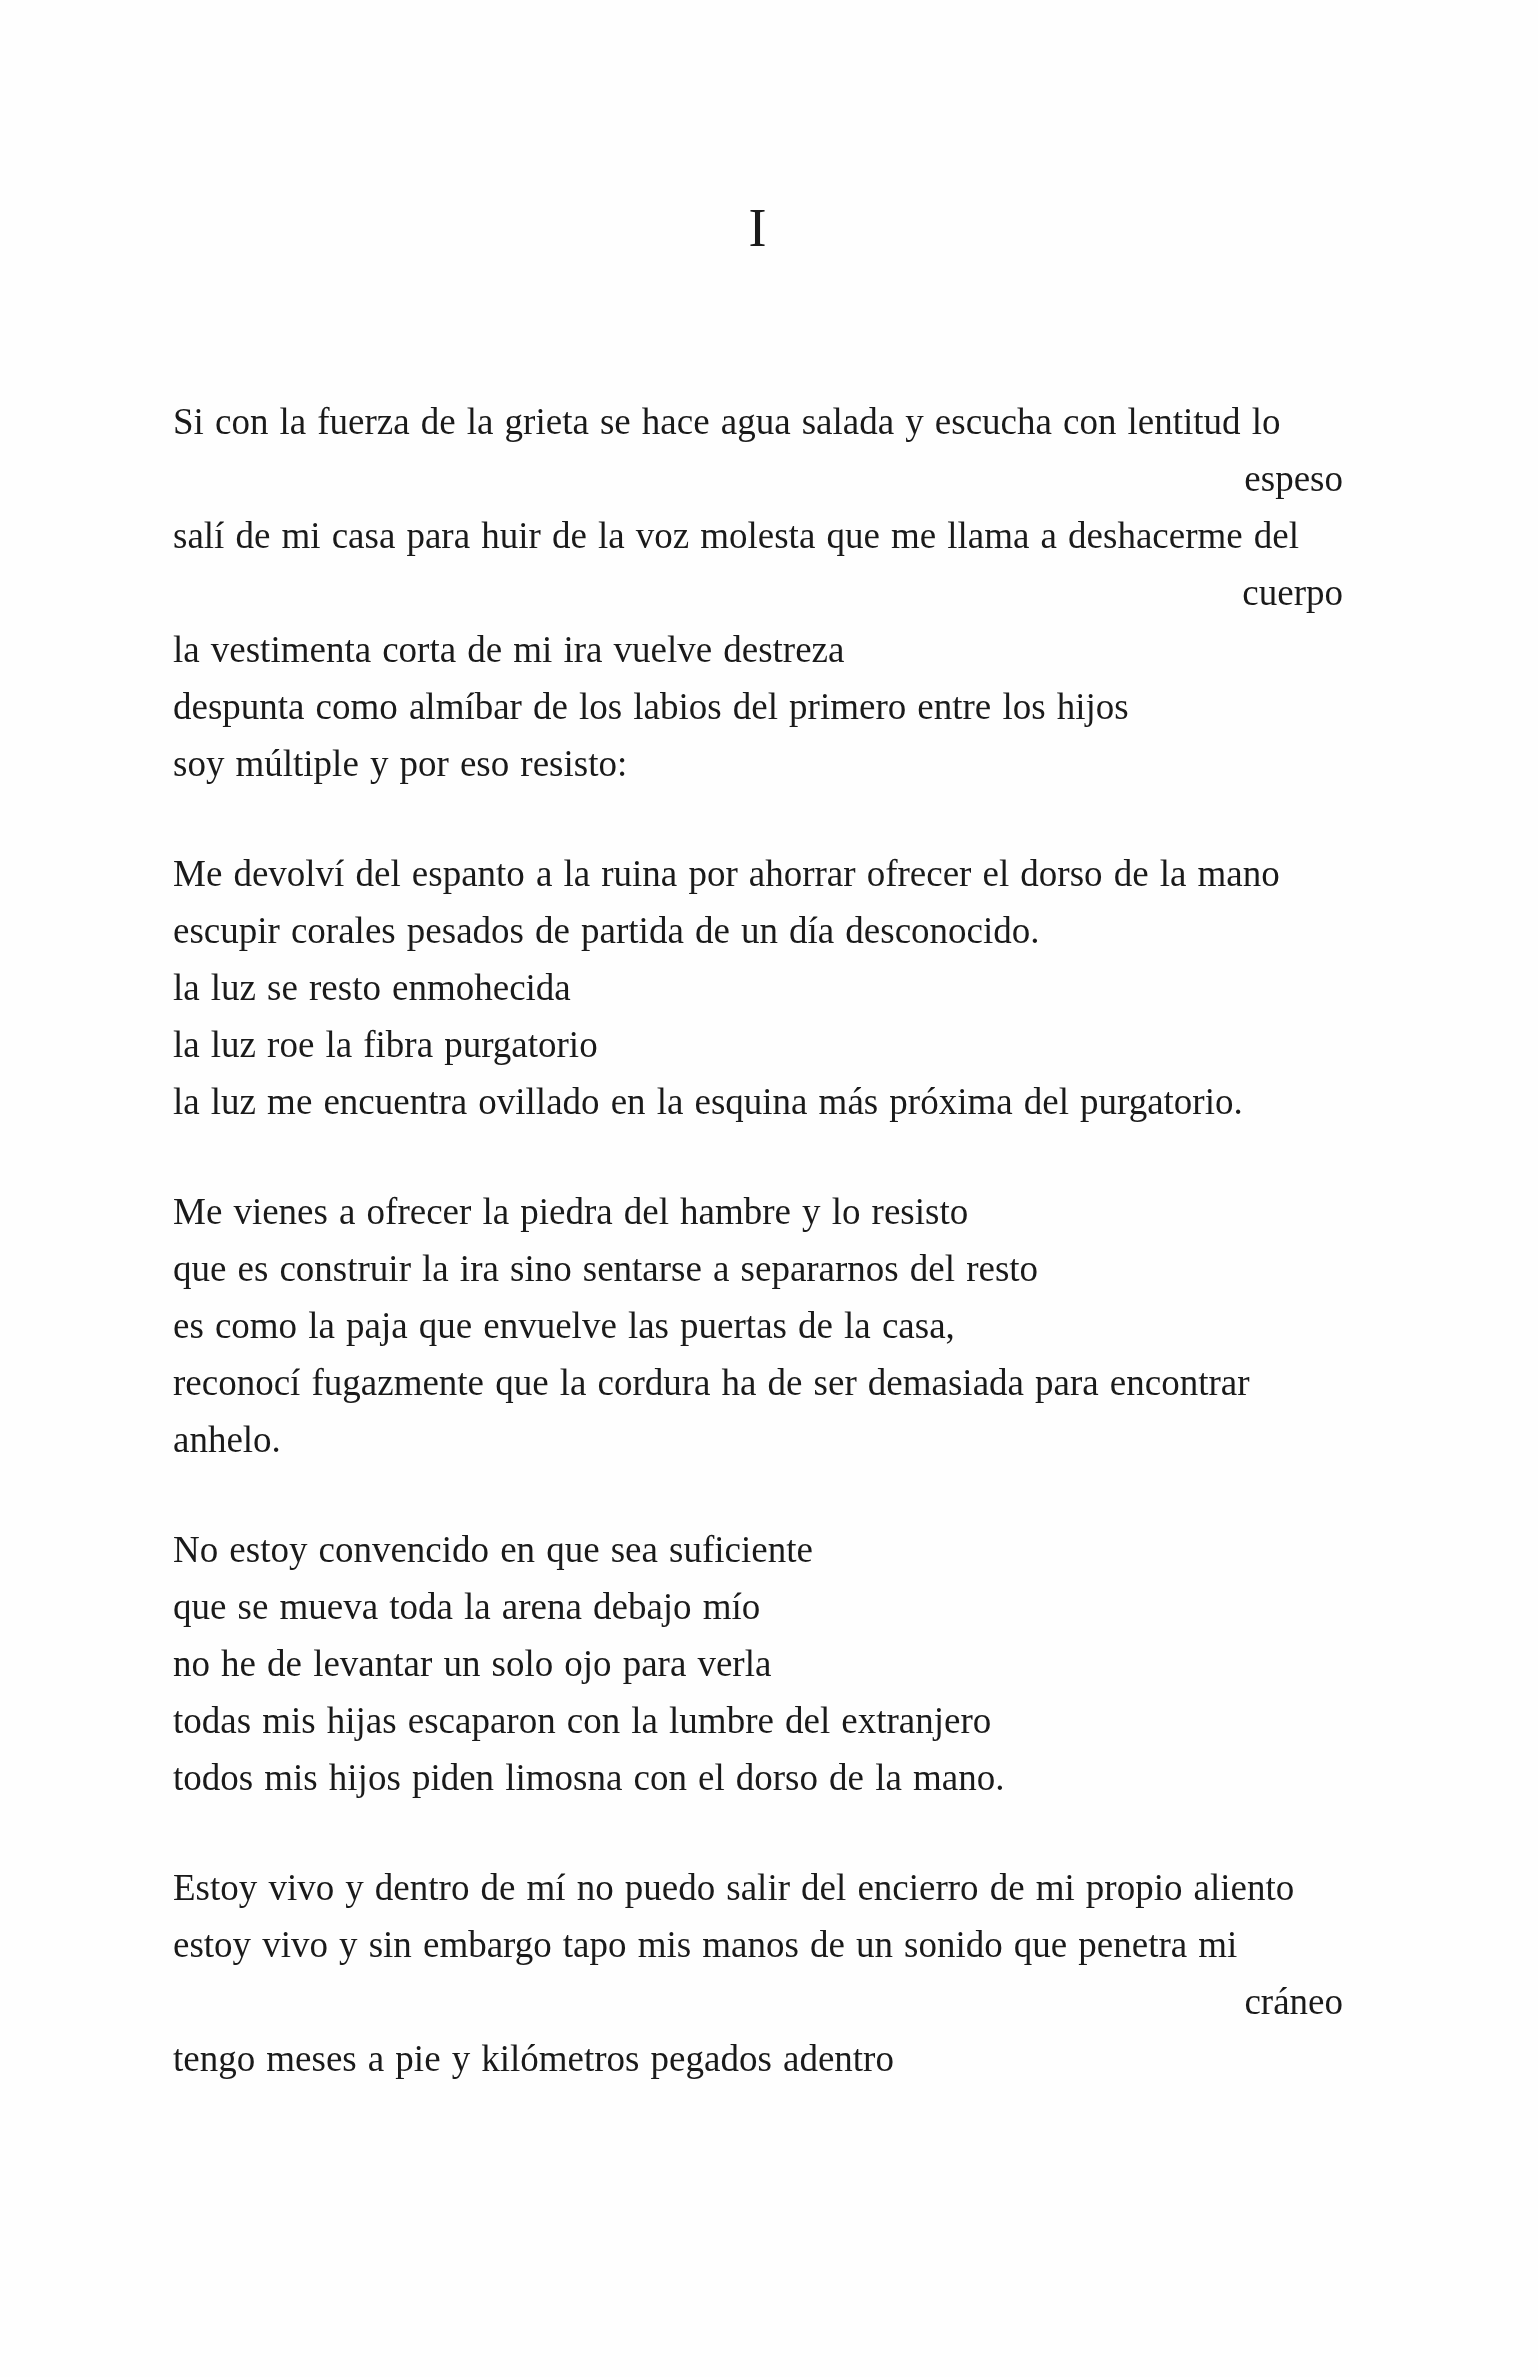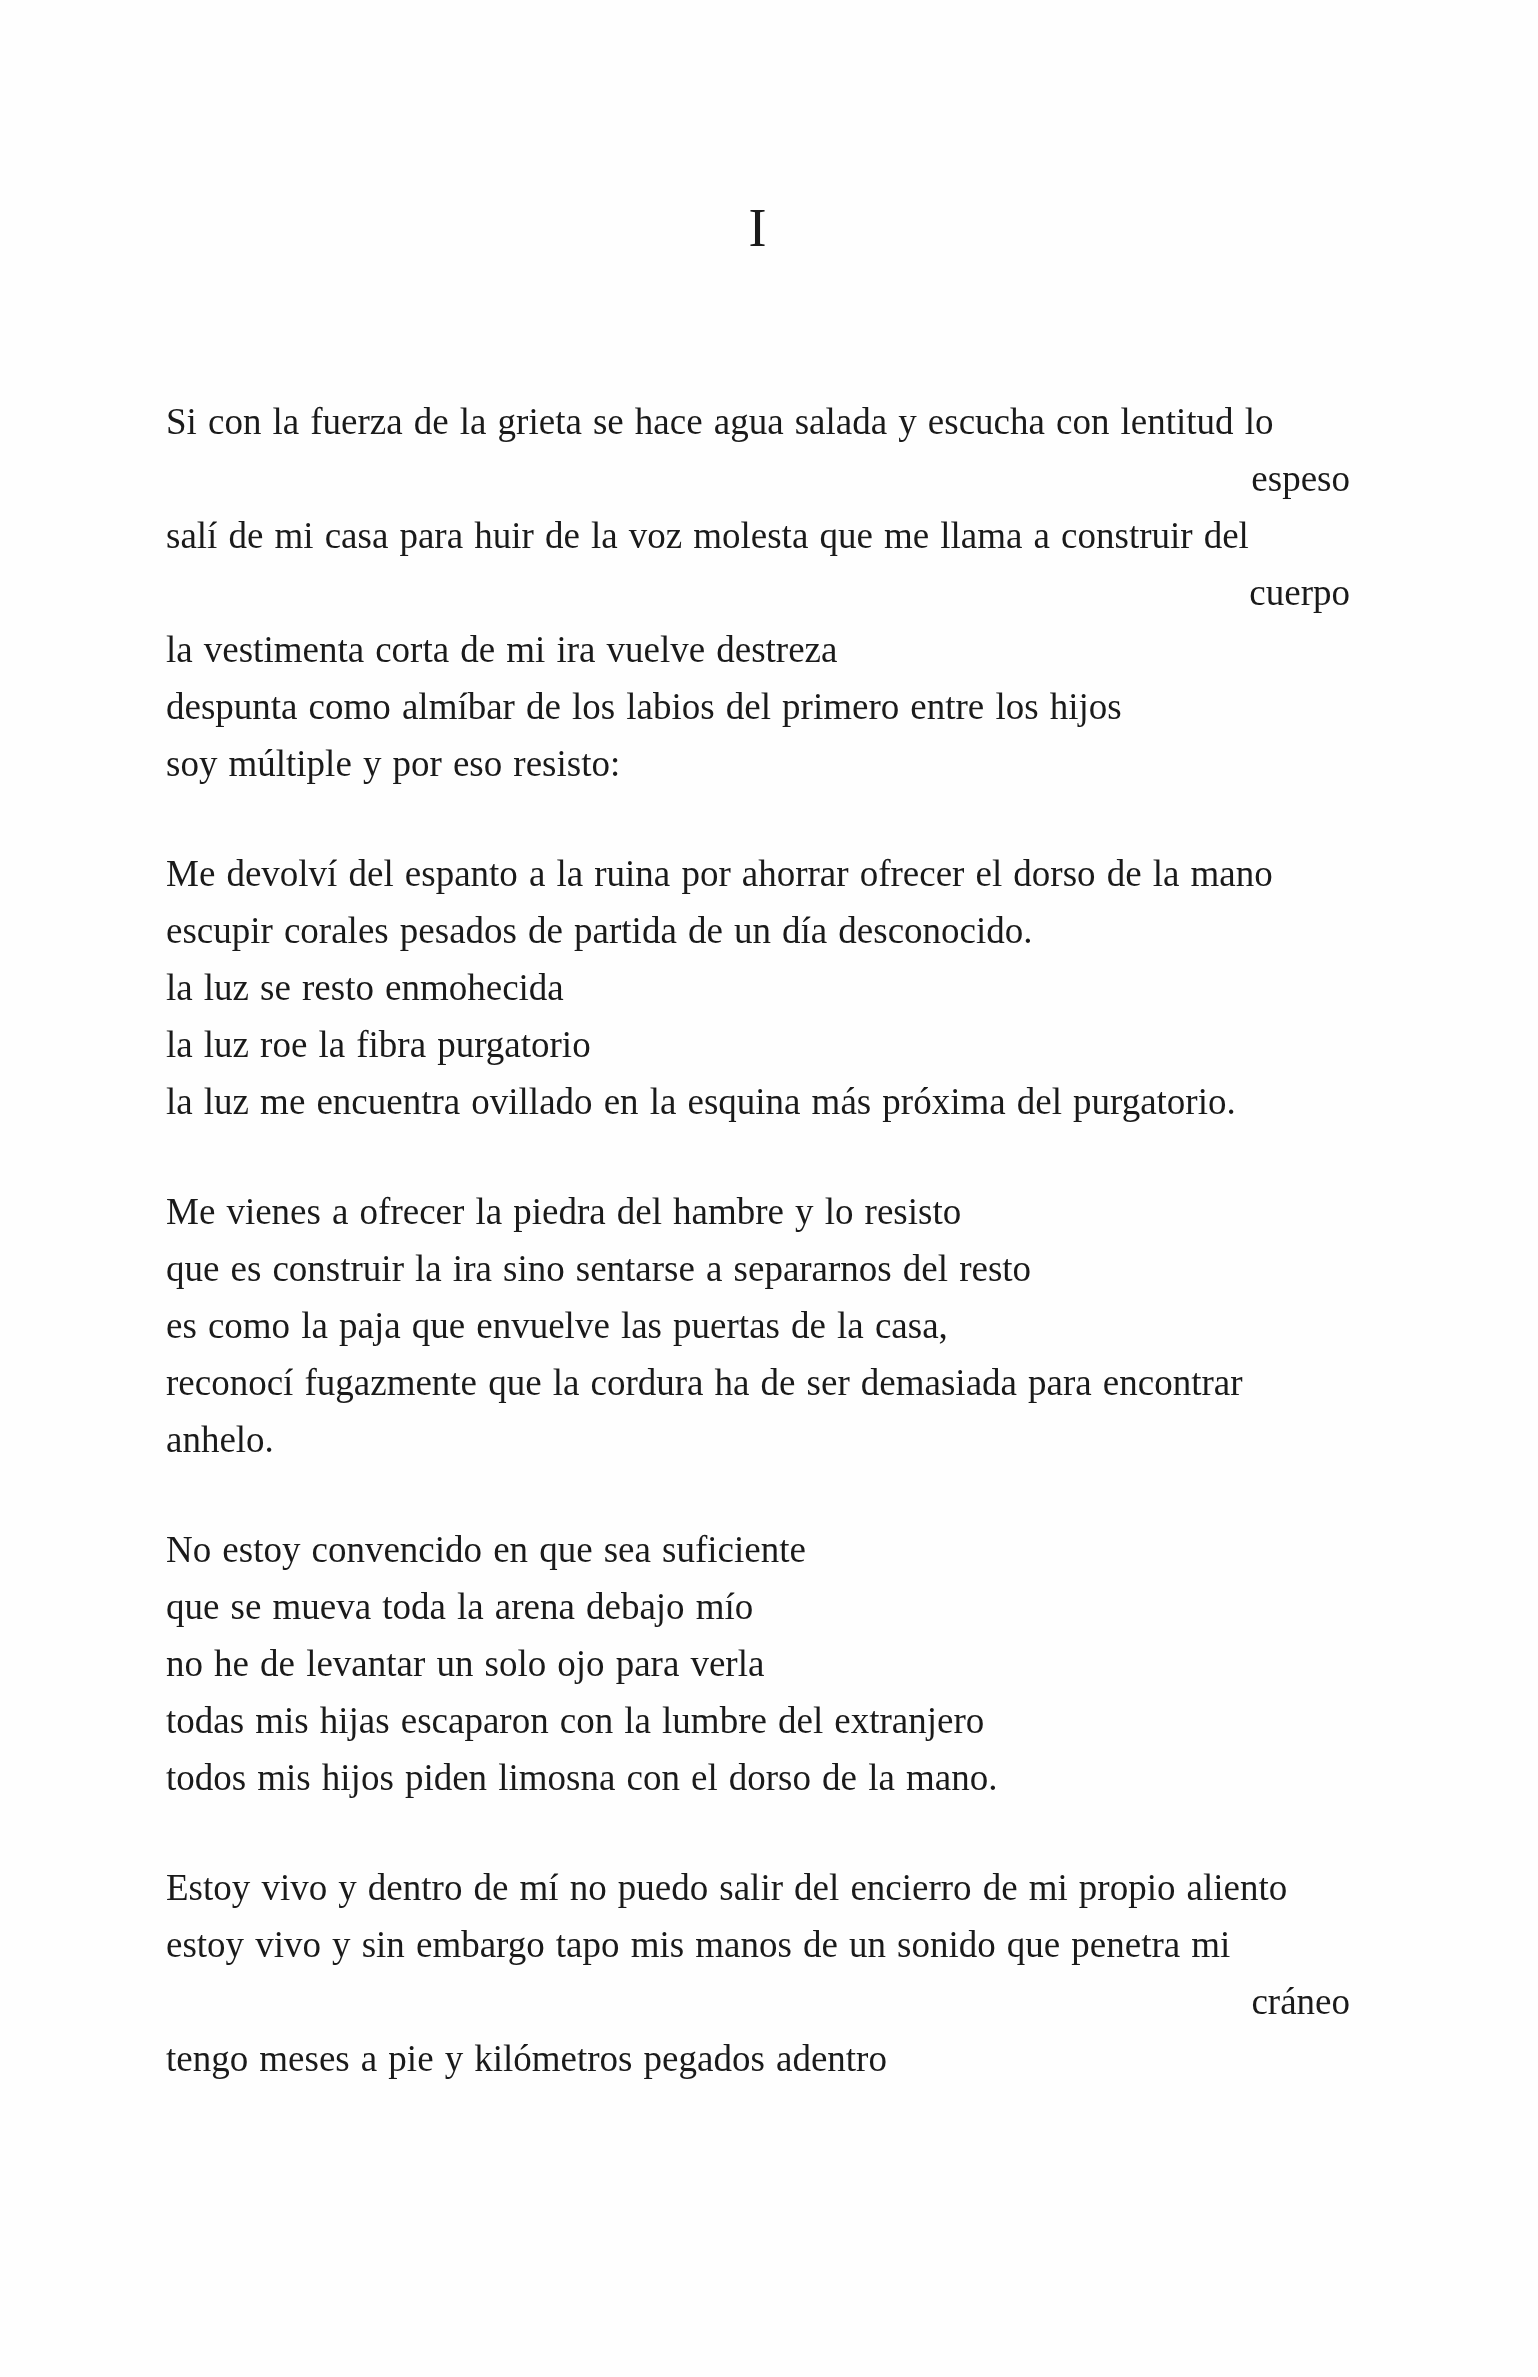--- a/index.html
+++ b/index.html
@@ -25,21 +25,21 @@
     font-size: 54px;
     line-height: 58px;
     letter-spacing: 0.9px;
   }
   .poem {
     margin-top: 136px;
     font-size: 37px;
     word-spacing: 0.05em;
   }
   .stanza {
-    margin: 0;
+    margin: 7px;
   }
   .stanza + .stanza {
     margin-top: 53px;
   }
   .line {
     line-height: 57px;
     white-space: nowrap;
     text-align: left;
   }
   .line.right {
@@ -49,21 +49,21 @@
 </style>
 </head>
 <body>
 
 <div class="page">
   <div class="section-number">I</div>
   <div class="poem" id="poem">
       <div class="stanza">
         <div class="line">Si con la fuerza de la grieta se hace agua salada y escucha con lentitud lo</div>
         <div class="line right">espeso</div>
-        <div class="line">salí de mi casa para huir de la voz molesta que me llama a construir del</div>
+        <div class="line">salí de mi casa para huir de la voz molesta que me llama a deshacerme del</div>
         <div class="line right">cuerpo</div>
         <div class="line">la vestimenta corta de mi ira vuelve destreza</div>
         <div class="line">despunta como almíbar de los labios del primero entre los hijos</div>
         <div class="line">soy múltiple y por eso resisto:</div>
       </div>
       <div class="stanza">
         <div class="line">Me devolví del espanto a la ruina por ahorrar ofrecer el dorso de la mano</div>
         <div class="line">escupir corales pesados de partida de un día desconocido.</div>
         <div class="line">la luz se resto enmohecida</div>
         <div class="line">la luz roe la fibra purgatorio</div>

